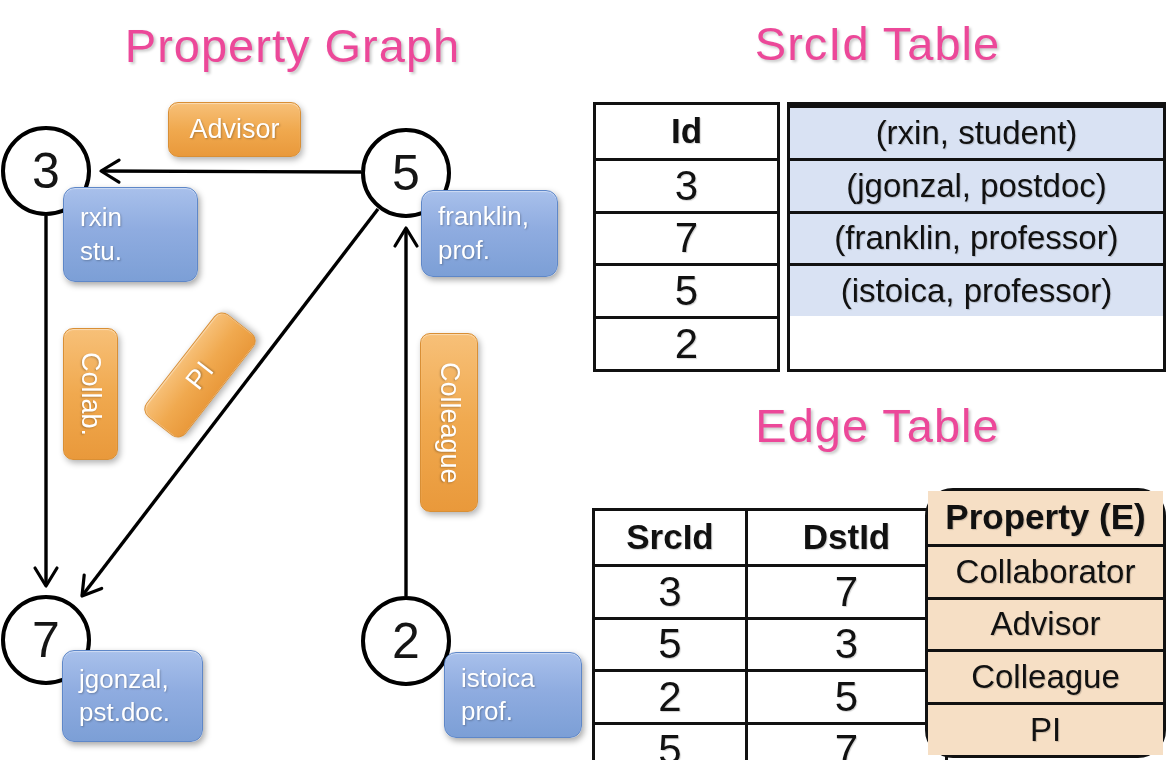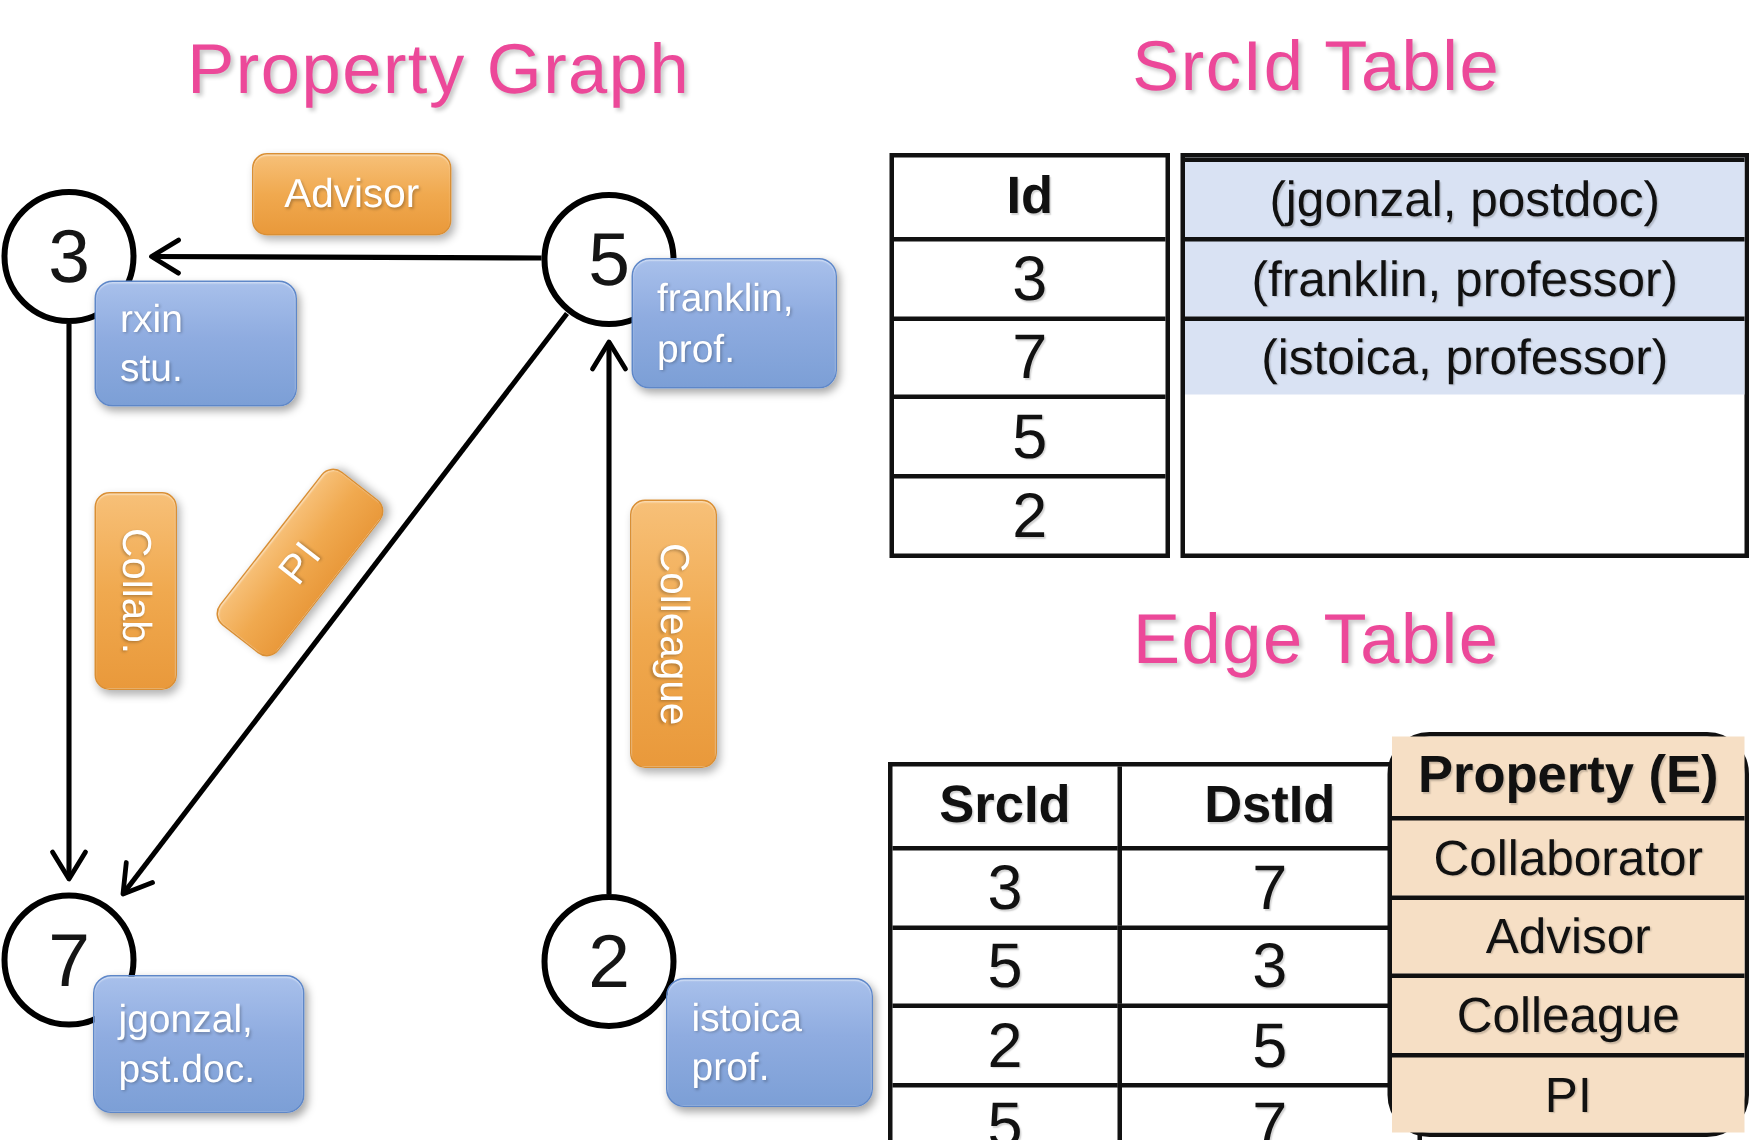--- a/index.html
+++ b/index.html
@@ -77,25 +77,25 @@
   <div class="node" style="left:361px; top:128px;">
     <span>5</span>
   </div>
   <div class="node" style="left:1px; top:595px;">
     <span>7</span>
   </div>
   <div class="node" style="left:361px; top:596px;">
     <span>2</span>
   </div>
 
-  <div class="prop-box" style="left:63px; top:187px; width:135px; height:84px;">
+  <div class="prop-box" style="left:63px; top:187px; width:135px; height:95px;">
     <span>rxin</span>
     <span>stu.</span>
   </div>
-  <div class="prop-box" style="left:421px; top:172px; width:137px; height:87px;">
+  <div class="prop-box" style="left:421px; top:190px; width:137px; height:87px;">
     <span>franklin,</span>
     <span>prof.</span>
   </div>
   <div class="prop-box" style="left:62px; top:650px; width:141px; height:92px;">
     <span>jgonzal,</span>
     <span>pst.doc.</span>
   </div>
   <div class="prop-box" style="left:420px; top:652px; width:138px; height:86px;margin-left:24px;">
     <span>istoica</span>
     <span>prof.</span>
@@ -110,20 +110,21 @@
 
   <div class="grid-table" style="left:593px; top:102px; width:187px; height:270px; grid-template-rows:repeat(5,1fr);">
     <div class="cell hdr">Id</div>
     <div class="cell num sep-top">3</div>
     <div class="cell num sep-top">7</div>
     <div class="cell num sep-top">5</div>
     <div class="cell num sep-top">2</div>
   </div>
 
   <div class="grid-table" style="left:787px; top:102px; width:379px; height:270px; grid-template-rows:repeat(5,1fr);">
+    <div class="cell fill-blue sep-top">(rxin, student)</div>
     <div class="cell fill-blue sep-top">(jgonzal, postdoc)</div>
     <div class="cell fill-blue sep-top">(franklin, professor)</div>
     <div class="cell fill-blue sep-top">(istoica, professor)</div>
   </div>
 
   <div class="panel-title" style="left:585px; top:398px; width:585px;">Edge Table</div>
 
   <div class="grid-table" style="left:592px; top:488px; width:356px; height:270px; grid-template-columns:150px 1fr; grid-template-rows:repeat(5,1fr);margin-top:20px;">
     <div class="cell hdr">SrcId</div>
     <div class="cell hdr sep-left">DstId</div>

